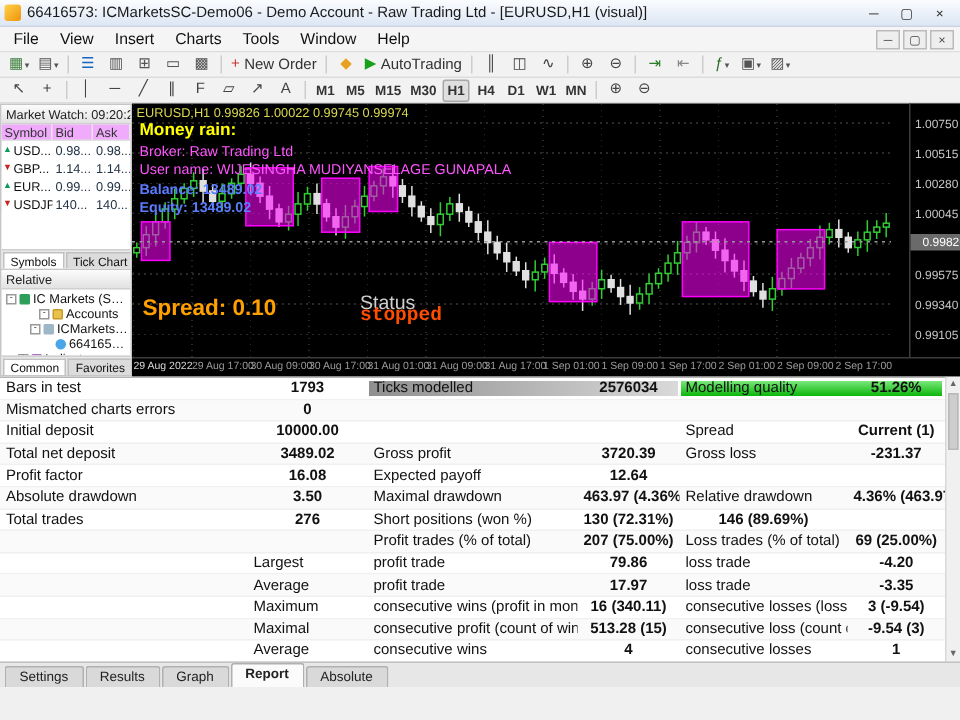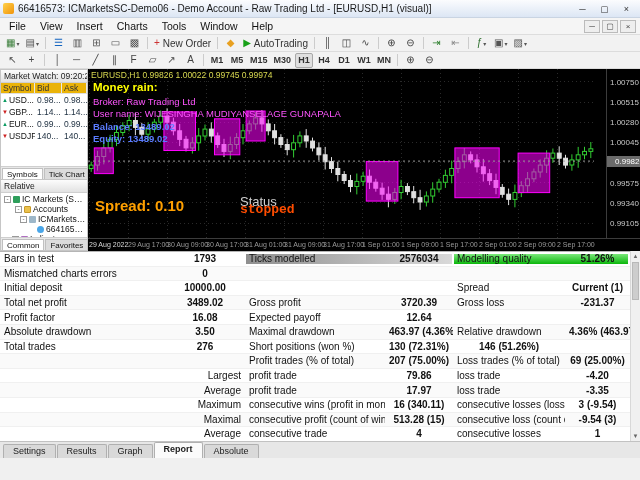--- a/index.html
+++ b/index.html
@@ -26,21 +26,21 @@
 .tbtn.lbl{gap:3px;font-size:10px;}
 .tsep{width:1px;height:12px;background:#ccc;margin:0 3px;flex:none;}
 .tf{font-size:9px;font-weight:bold;min-width:18px;}
 .tf.active{background:#dfdfdf;border:1px solid #a8a8a8;}
 
 .leftcol{position:absolute;left:0;top:69px;width:88px;height:182px;display:flex;flex-direction:column;background:#ececec;}
 .panel{display:flex;flex-direction:column;border:1px solid #c6c6c6;background:#fff;overflow:hidden;}
 .panel.mw{height:111px;}
 .panel.nv{flex:1;border-top:none;}
 .phead{flex:none;height:13px;background:linear-gradient(#fcfcfc,#e2e2e2);border-bottom:1px solid #cfcfcf;font-size:8.5px;display:flex;align-items:center;padding:0 3px;white-space:nowrap;overflow:hidden;color:#222;}
-.mwhead{flex:none;display:grid;grid-template-columns:34px 27px 25px;font-size:8.5px;color:#333;border-bottom:1px solid #e0e0e0;background:#eab308;}
+.mwhead{flex:none;display:grid;grid-template-columns:34px 27px 25px;font-size:8.5px;color:#333;border-bottom:1px solid #e0e0e0;background:#f0abfc;}
 .mwhead span{padding:0 2px;border-right:1px solid #e8e8e8;overflow:hidden;}
 .mwrow{display:grid;grid-template-columns:34px 27px 25px;font-size:8.5px;height:12px;align-items:center;}
 .mwrow .sym{padding:0 1px;display:flex;align-items:center;gap:1px;white-space:nowrap;overflow:hidden;}
 .mwrow .num{padding:0 2px;white-space:nowrap;overflow:hidden;color:#234;}
 .arr{font-size:6px;line-height:1;}
 .arr.up{color:#0a9a60;}
 .arr.down{color:#cc2222;}
 .mwfill{flex:1;background:#fff;}
 .ptabs{flex:none;height:13px;background:#e8e8e8;border-top:1px solid #cfcfcf;display:flex;align-items:flex-end;padding:0 1px;}
 .ptab{font-size:8px;padding:0 4px;height:11px;line-height:11px;border:1px solid #c0c0c0;border-bottom:none;background:#dcdcdc;margin-right:1px;white-space:nowrap;}
@@ -74,21 +74,21 @@
 .ov-equity{left:5px;top:64px;font-size:9.5px;font-weight:bold;}
 .ov-spread{left:7px;top:128px;font-size:15px;font-weight:bold;}
 .ov-statuslbl{left:152px;top:125px;font-size:13px;color:#cfcfcf;}
 .ov-statusval{left:152px;top:133px;font-size:13px;font-weight:bold;}
 
 .report{position:absolute;left:0;top:251px;width:630px;height:190px;background:#fff;border-top:1px solid #b5b5b5;overflow:hidden;}
 .rrow{position:relative;display:grid;grid-template-columns:165px 80px 140px 68px 112px 65px;height:14.6px;align-items:center;border-bottom:1px solid #f0f0f0;}
 .rrow:nth-child(even){background:#fafafa;}
 .rcell{position:relative;z-index:2;padding:0 4px;font-size:10px;white-space:nowrap;overflow:hidden;}
 .rcell.v{text-align:center;font-weight:bold;}
-.rcell.sub{text-align:right;font-weight:normal;}
+.rcell.sub{text-align:left;font-weight:normal;}
 .bar-ticks{position:absolute;left:246px;width:206px;top:1.5px;bottom:1.5px;background:linear-gradient(to right,#8f8f8f,#d9d9d9);z-index:1;}
 .bar-quality{position:absolute;left:454px;right:2px;top:1.5px;bottom:1.5px;background:linear-gradient(#7ae87a,#0bb60b);z-index:1;}
 .vsb{position:absolute;right:0;top:251px;width:10px;height:190px;background:#f0f0f0;border-left:1px solid #d8d8d8;}
 .vsb .ar{height:10px;font-size:6px;display:flex;align-items:center;justify-content:center;color:#666;}
 .vsb .ar.down{position:absolute;bottom:0;left:0;right:0;}
 .vsb .thumb{position:absolute;left:1px;right:1px;top:11px;height:38px;background:#cdcdcd;border:1px solid #b8b8b8;}
 
 .testtabs{position:absolute;left:0;top:441px;width:640px;height:17px;background:#e7e7e7;border-top:1px solid #c2c2c2;display:flex;align-items:flex-end;padding:0 3px;}
 .ttab{font-size:9px;height:14px;line-height:13px;padding:0 9px;border:1px solid #b0b0b0;border-bottom:none;background:#d9d9d9;margin-right:1px;border-radius:2px 2px 0 0;color:#222;white-space:nowrap;}
 .ttab.active{background:#fbfbfb;font-weight:bold;height:16px;}
@@ -293,21 +293,21 @@
         </div>
     </div>
     <div class="panel nv">
       <div class="phead">Relative</div>
       <div id="nav-tree">
           <div class="tnode" style="padding-left:3px">
      <span class="exp">-</span>
      <span class="nicon platform"></span>
      <span class="tlabel">IC Markets (SC) MT4</span>
           </div>
-          <div class="tnode" style="padding-left:14px">
+          <div class="tnode" style="padding-left:25px">
      <span class="exp">-</span>
      <span class="nicon folder"></span>
      <span class="tlabel">Accounts</span>
           </div>
           <div class="tnode" style="padding-left:19px">
      <span class="exp">-</span>
      <span class="nicon server"></span>
      <span class="tlabel">ICMarketsSC-Dem...</span>
           </div>
           <div class="tnode" style="padding-left:27px">
@@ -578,21 +578,21 @@
       </div>
       <div class="rrow">
         <div class="rcell">Initial deposit</div>
         <div class="rcell v">10000.00</div>
         <div class="rcell"></div>
         <div class="rcell v"></div>
         <div class="rcell">Spread</div>
         <div class="rcell v">Current (1)</div>
       </div>
       <div class="rrow">
-        <div class="rcell">Total net profit</div>
+        <div class="rcell">Total net deposit</div>
         <div class="rcell v">3489.02</div>
         <div class="rcell">Gross profit</div>
         <div class="rcell v">3720.39</div>
         <div class="rcell">Gross loss</div>
         <div class="rcell v">-231.37</div>
       </div>
       <div class="rrow">
         <div class="rcell">Profit factor</div>
         <div class="rcell v">16.08</div>
         <div class="rcell">Expected payoff</div>
@@ -606,21 +606,21 @@
         <div class="rcell">Maximal drawdown</div>
         <div class="rcell v">463.97 (4.36%)</div>
         <div class="rcell">Relative drawdown</div>
         <div class="rcell v">4.36% (463.97)</div>
       </div>
       <div class="rrow">
         <div class="rcell">Total trades</div>
         <div class="rcell v">276</div>
         <div class="rcell">Short positions (won %)</div>
         <div class="rcell v">130 (72.31%)</div>
-        <div class="rcell v">146 (51.26%)</div>
+        <div class="rcell v">146 (89.69%)</div>
       </div>
       <div class="rrow">
         <div class="rcell"></div>
         <div class="rcell v"></div>
         <div class="rcell">Profit trades (% of total)</div>
         <div class="rcell v">207 (75.00%)</div>
         <div class="rcell">Loss trades (% of total)</div>
         <div class="rcell v">69 (25.00%)</div>
       </div>
       <div class="rrow">
@@ -651,21 +651,21 @@
         <div class="rcell"></div>
         <div class="rcell sub">Maximal</div>
         <div class="rcell">consecutive profit (count of wins)</div>
         <div class="rcell v">513.28 (15)</div>
         <div class="rcell">consecutive loss (count of losses)</div>
         <div class="rcell v">-9.54 (3)</div>
       </div>
       <div class="rrow">
         <div class="rcell"></div>
         <div class="rcell sub">Average</div>
-        <div class="rcell">consecutive trade</div>
+        <div class="rcell">consecutive wins</div>
         <div class="rcell v">4</div>
         <div class="rcell">consecutive losses</div>
         <div class="rcell v">1</div>
       </div>
     </div>
   <div class="vsb">
     <div class="ar">▲</div>
     <div class="thumb"></div>
     <div class="ar down">▼</div>
   </div>

